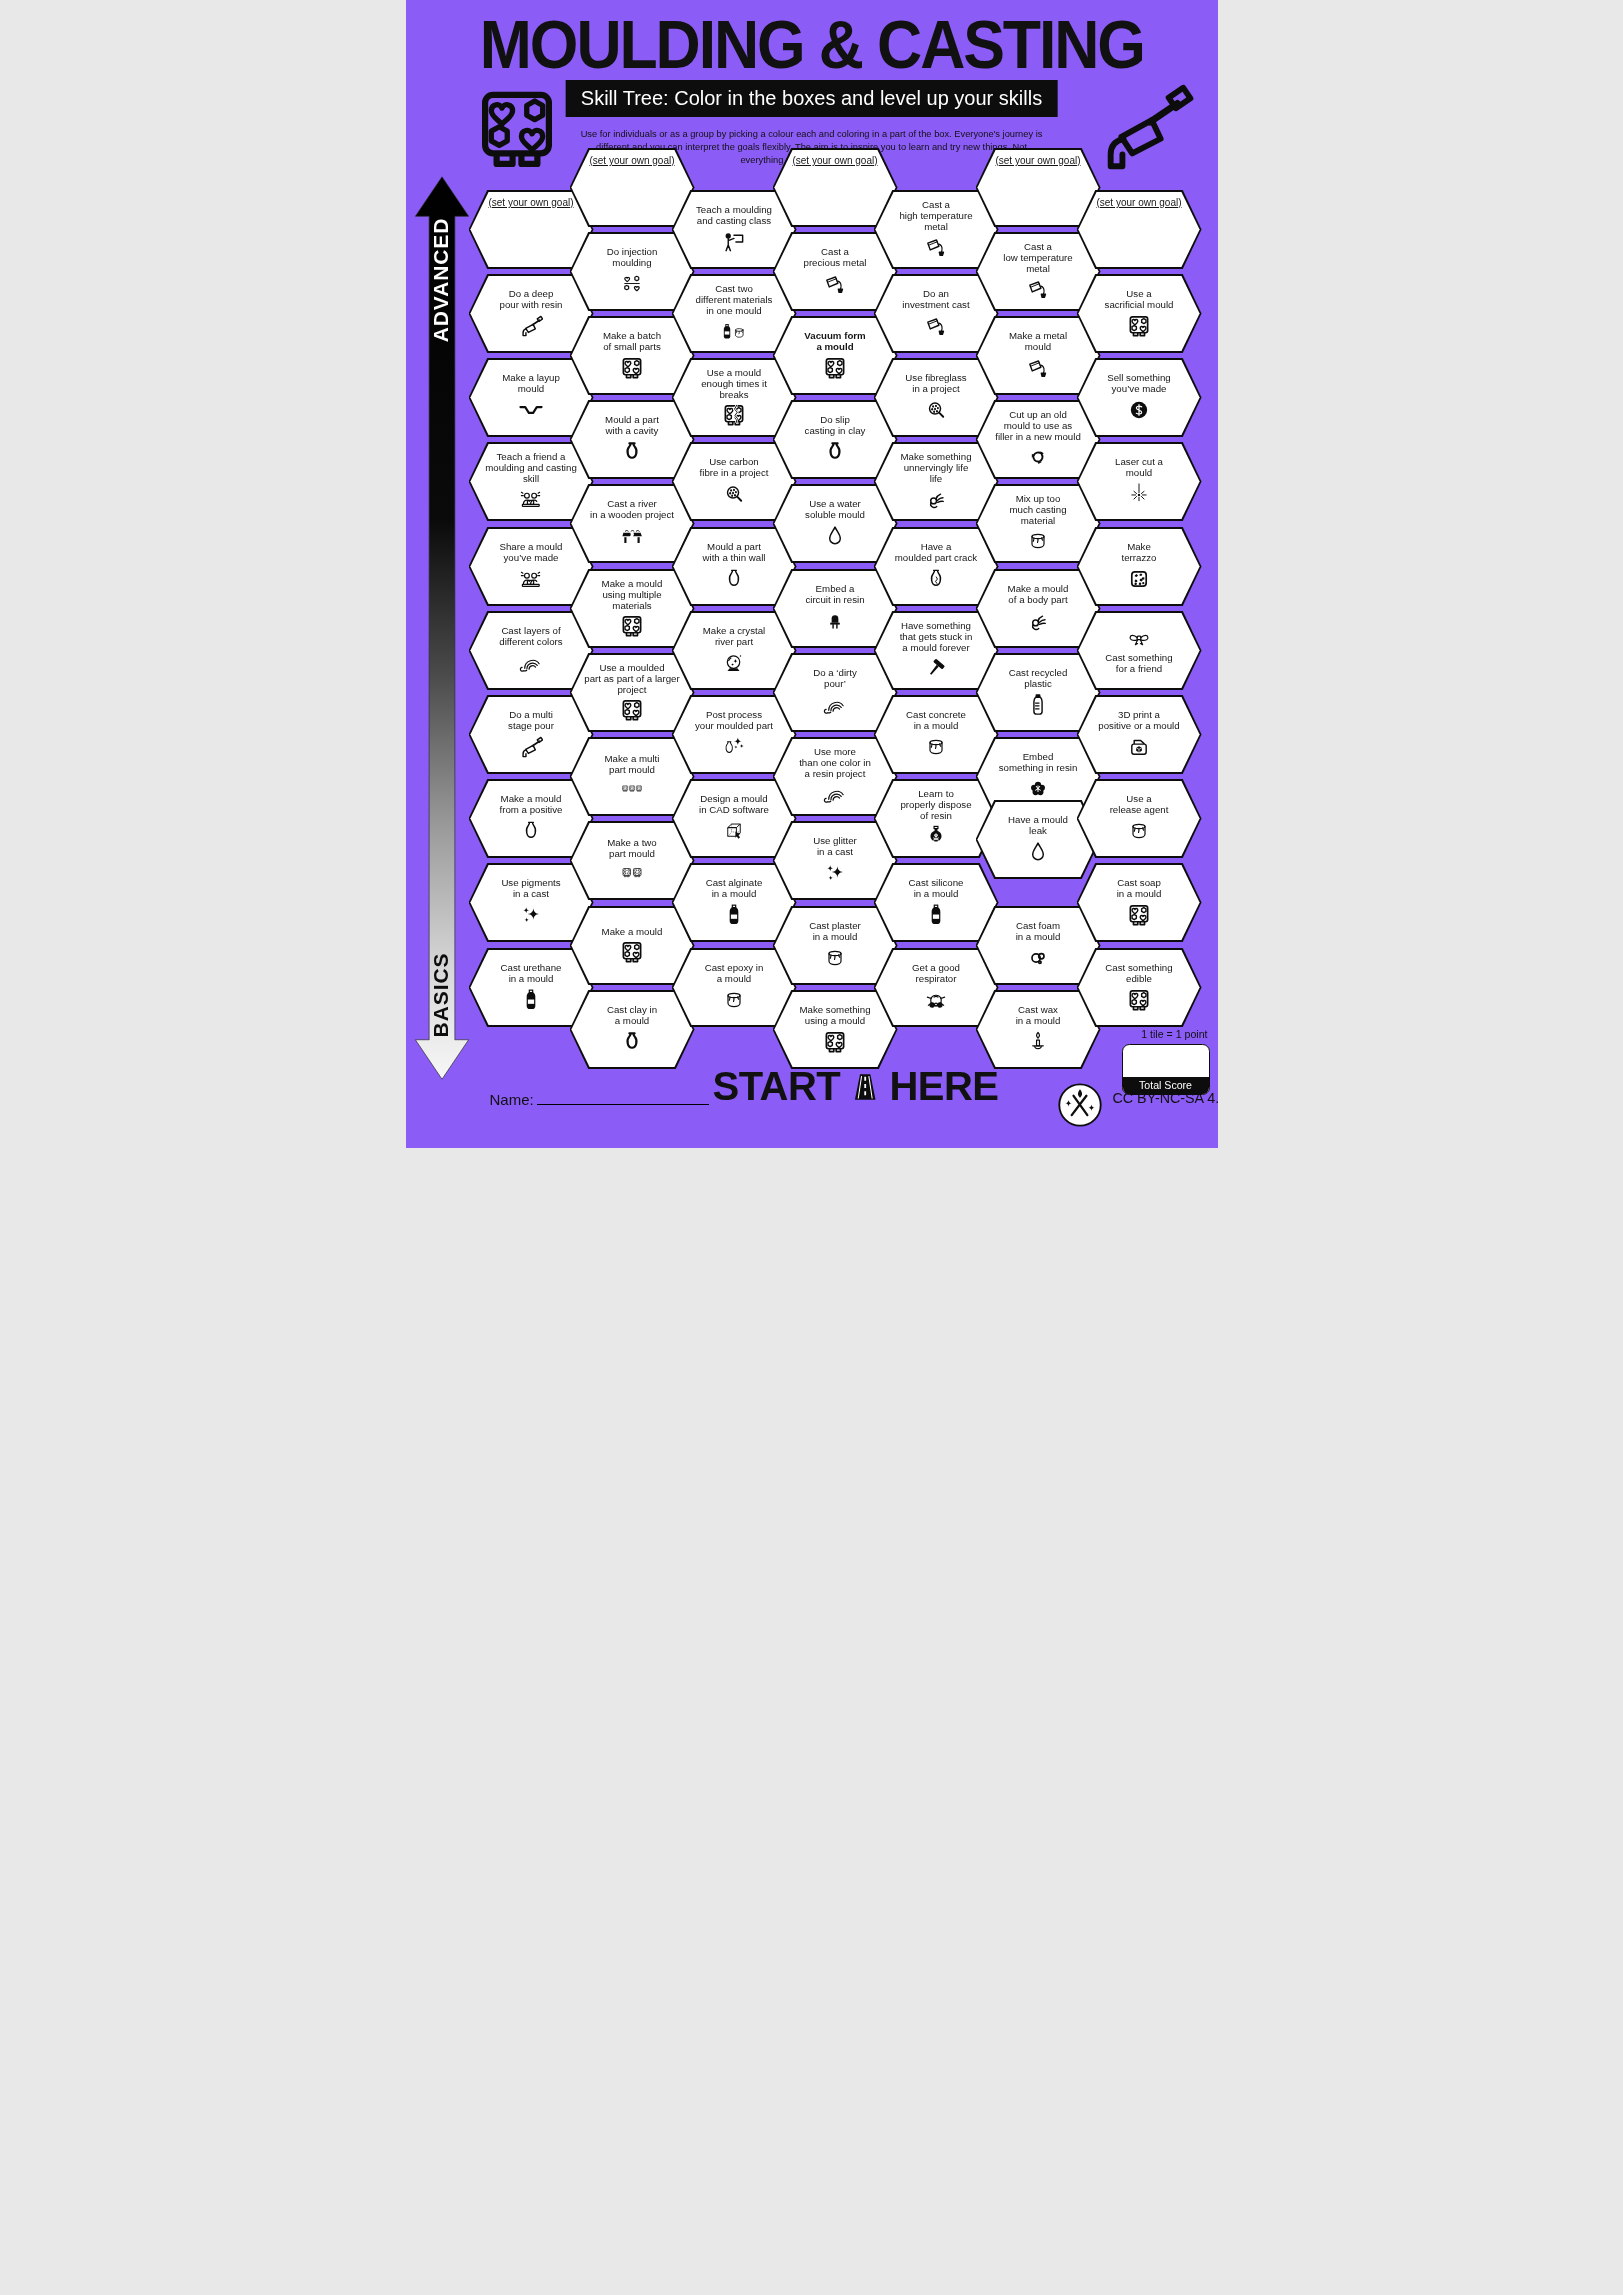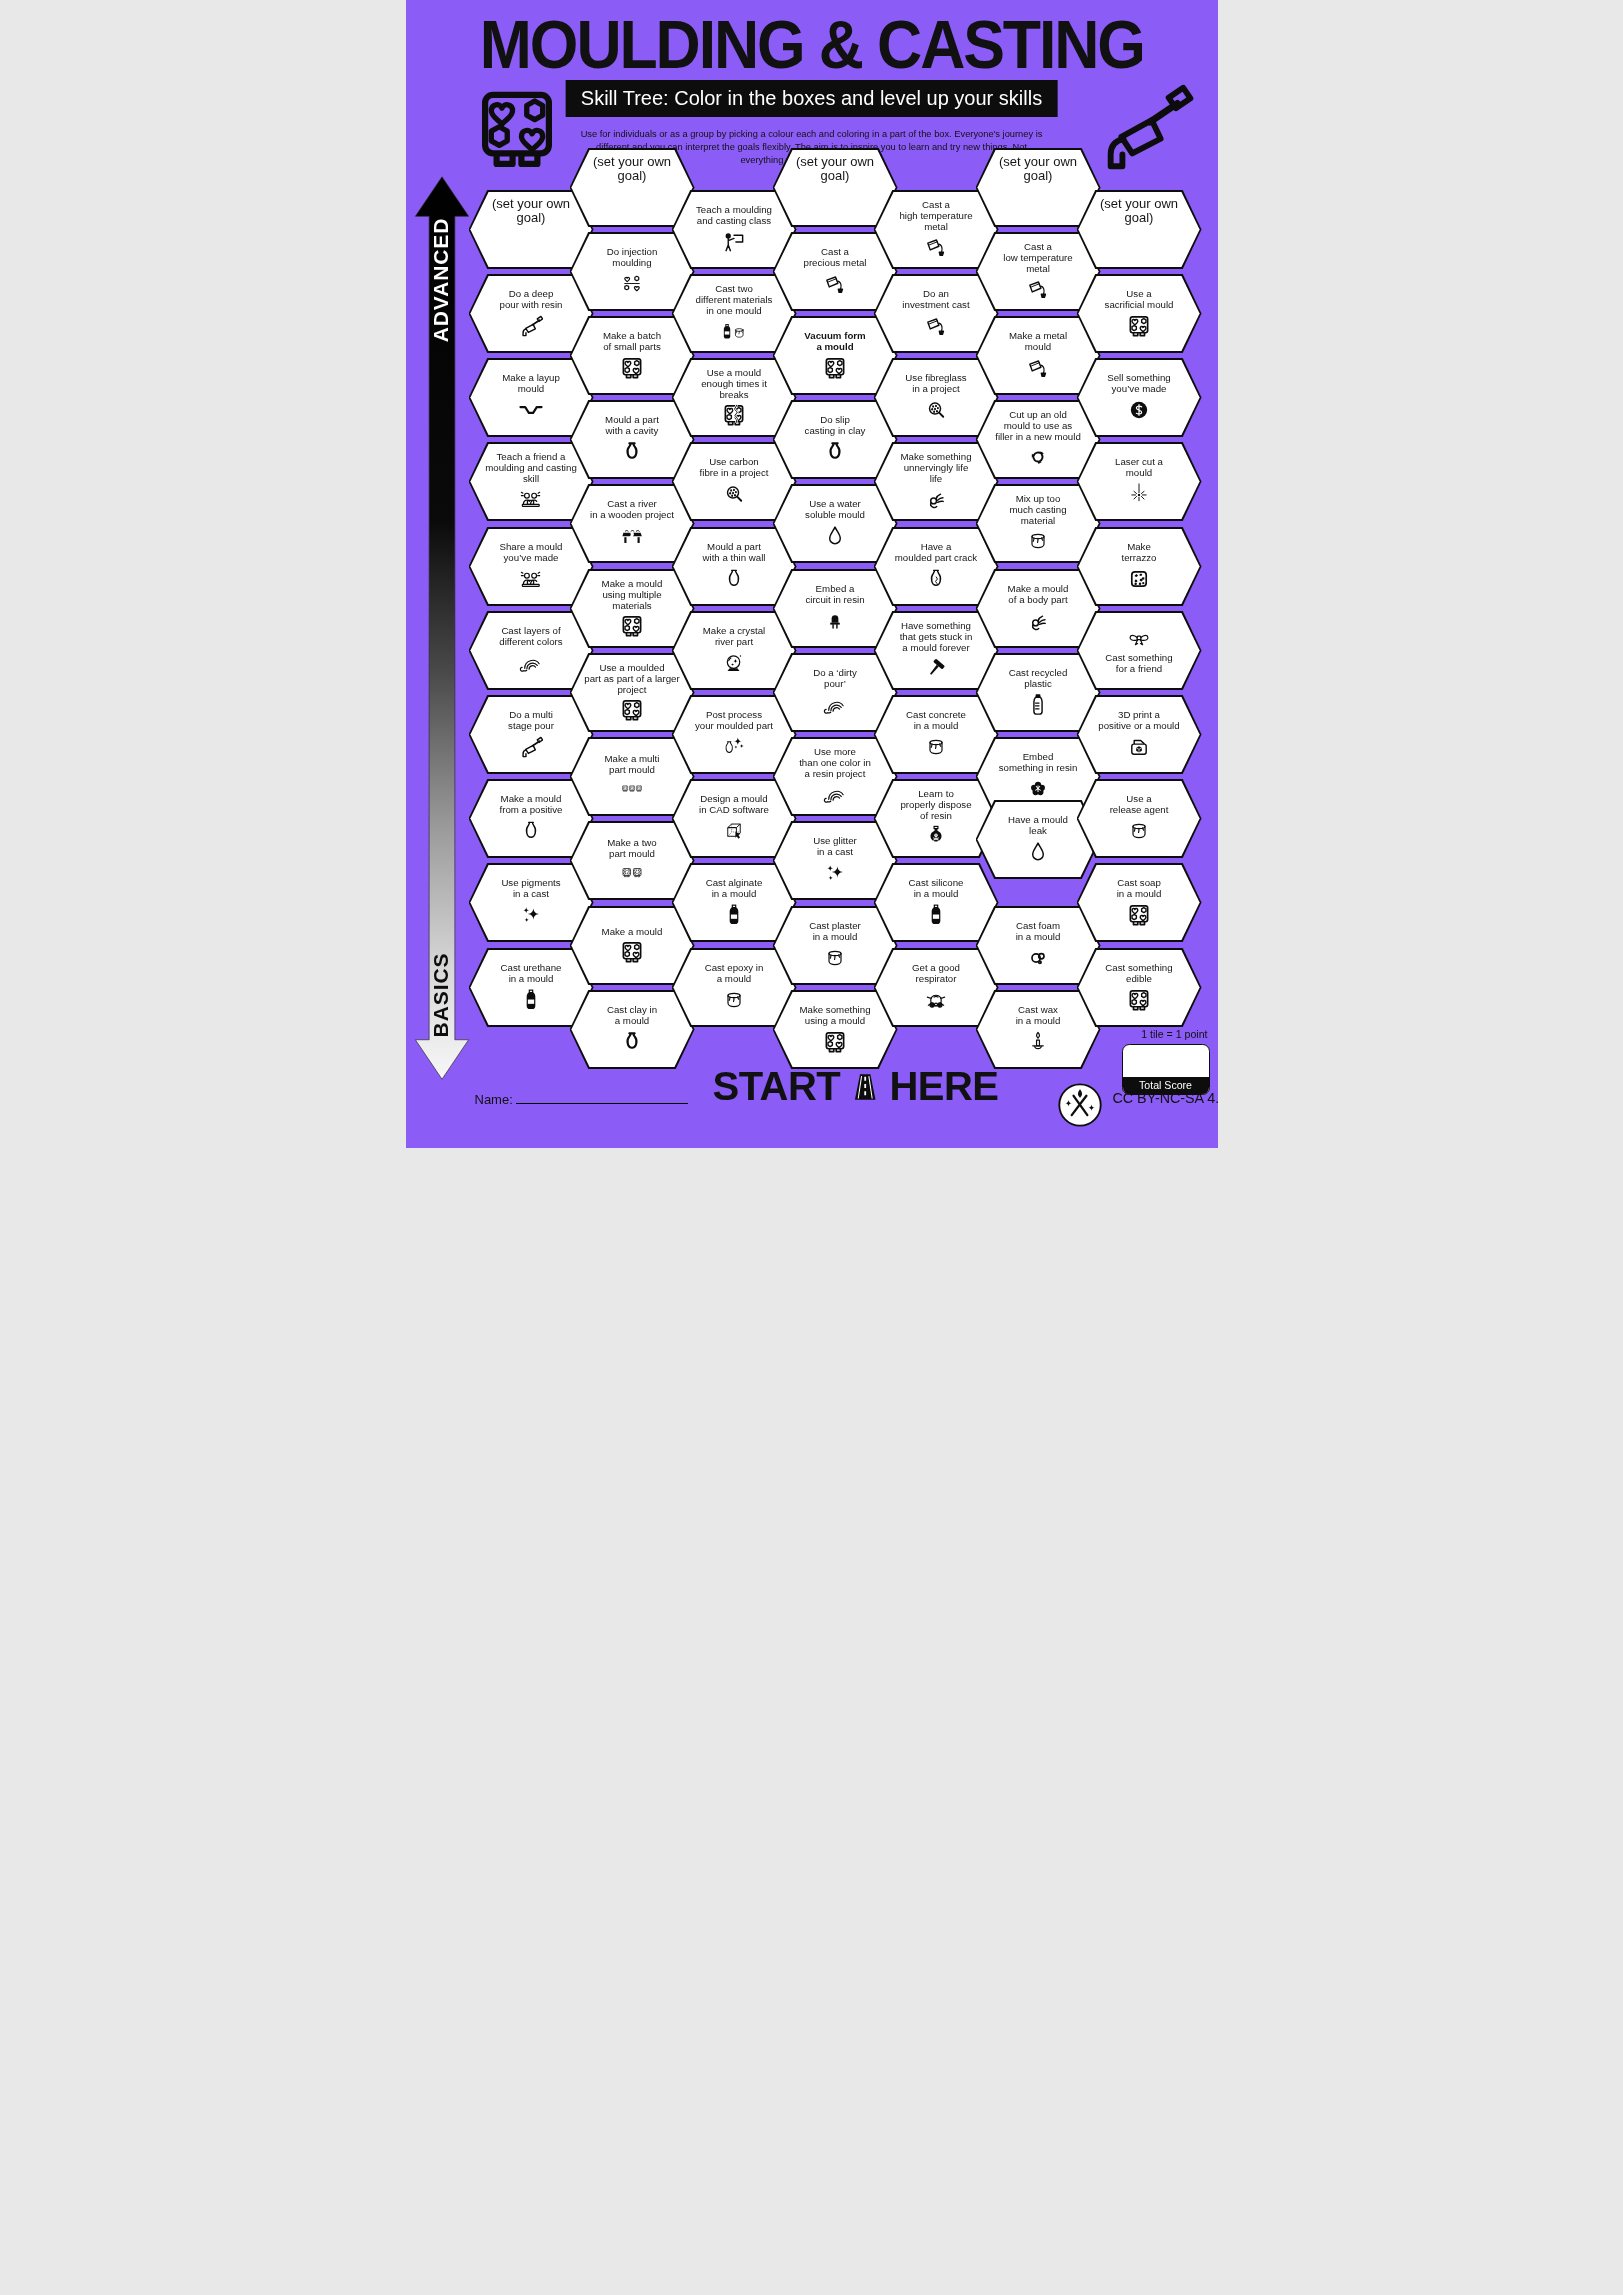--- a/index.html
+++ b/index.html
@@ -23,30 +23,30 @@
   
   .honeycomb{position:absolute;inset:0;}
   .hex{position:absolute;width:125px;height:79px;background:#0d0d0d;
        clip-path:polygon(0 50%,15% 0,85% 0,100% 50%,85% 100%,15% 100%);}
   .hex-in{position:absolute;left:1.9px;top:1.9px;right:1.9px;bottom:1.9px;background:#fff;
           clip-path:polygon(0 50%,15% 0,85% 0,100% 50%,85% 100%,15% 100%);}
   .hex-c{position:absolute;left:9.3px;right:9.3px;top:3.7px;bottom:3.7px;display:flex;flex-direction:column;
          align-items:center;justify-content:center;gap:2.3px;text-align:center;}
   .hex-label{font-size:9.7px;line-height:1.12;color:#161616;white-space:pre-line;}
   .hex.goal .hex-c{justify-content:flex-start;padding-top:3.2px;}
-  .hex.goal .hex-label{font-size:13px;}
+  .hex.goal .hex-label{font-size:10px;text-decoration:underline;}
   .hex-icon{width:24px;height:24px;flex:none;}
   .hex-icon.wide{width:40px;height:21px;}
   
   .start{position:absolute;top:1064px;left:450px;transform:translateX(-50%);display:flex;
          align-items:center;gap:9.3px;}
   .start b{font-size:40px;font-weight:bold;letter-spacing:-0.5px;}
   .start svg{width:30.5px;height:34px;}
   
-  .name-row{position:absolute;top:1091px;left:69px;font-size:13px;}
+  .name-row{position:absolute;top:1091px;left:84px;font-size:15px;}
   .name-line{display:inline-block;width:172px;border-bottom:1.4px solid #000;height:12px;margin-left:3.7px;}
   
   .score-note{position:absolute;top:1028px;left:713px;width:89px;text-align:right;font-size:10.6px;}
   .score-box{position:absolute;top:1044px;left:716px;width:86px;height:49px;border:1.4px solid #0d0d0d;
              border-radius:7.4px;overflow:hidden;background:#fff;display:flex;flex-direction:column;}
   .score-box .fill{flex:1;}
   .score-box .bar{background:#0d0d0d;color:#fff;text-align:center;font-size:10.6px;padding:1.9px 0 2.8px;}
   .license{position:absolute;top:1090px;left:707px;font-size:14.3px;white-space:nowrap;}
   .logo{position:absolute;top:1082px;left:651px;width:46px;height:46px;z-index:3;}
   

